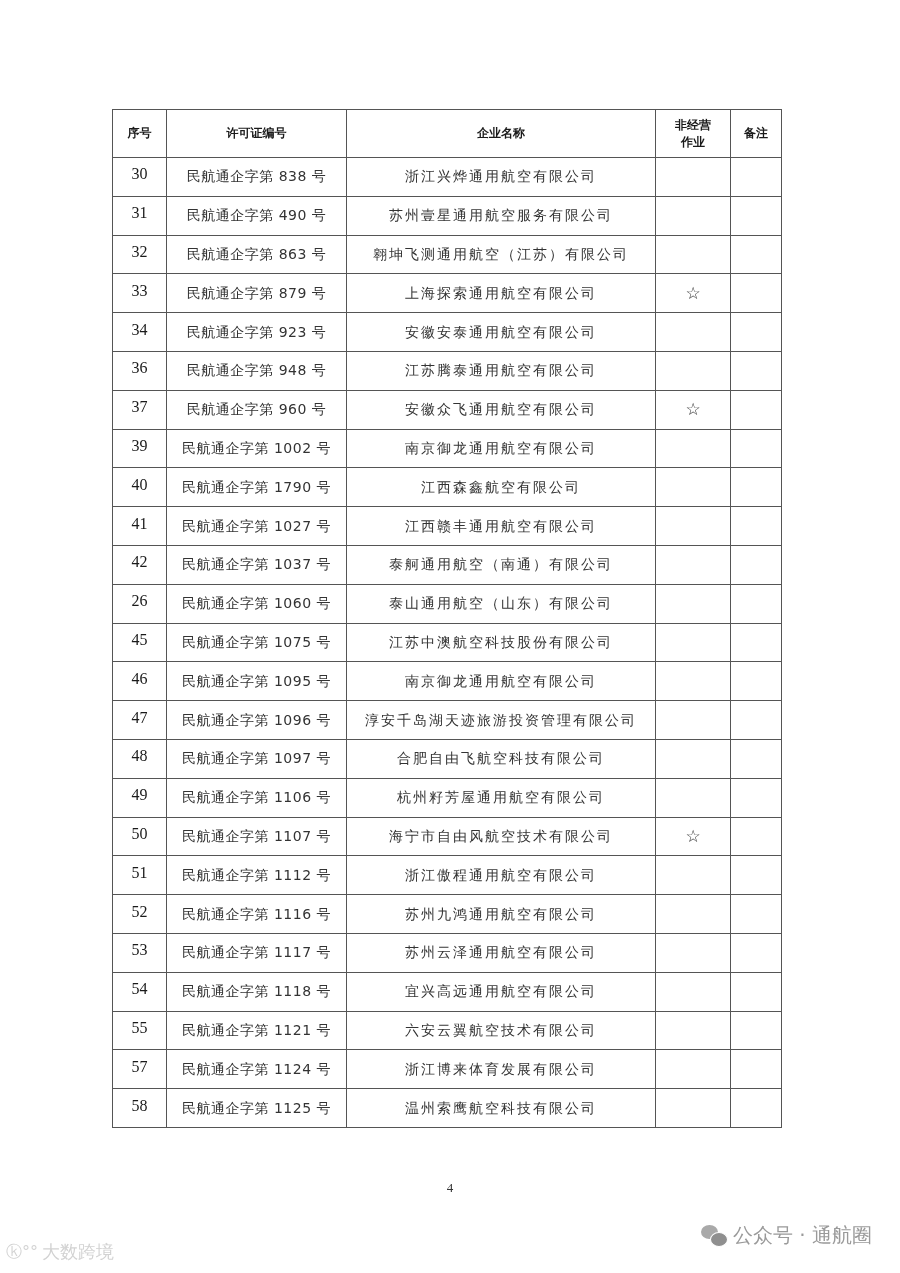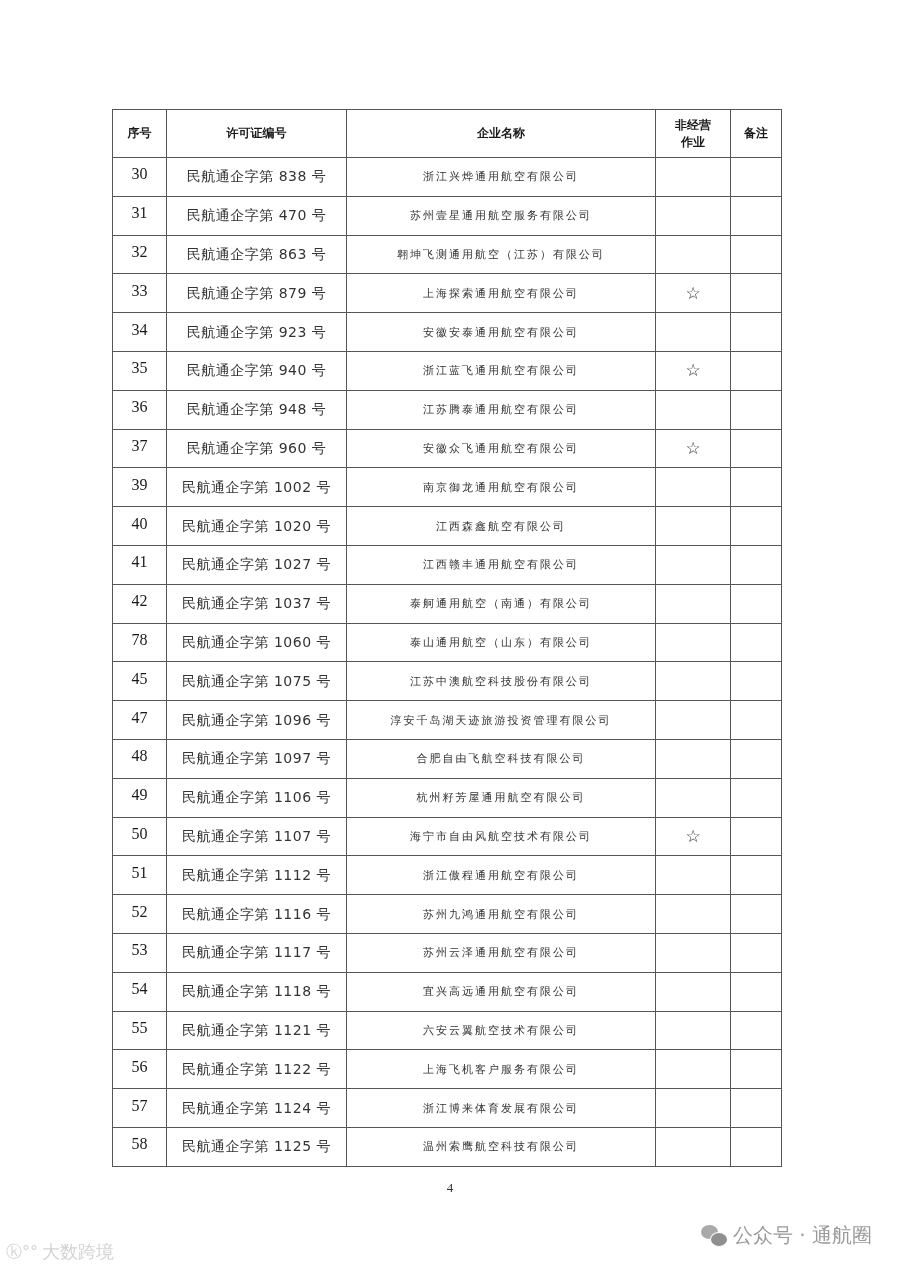--- a/index.html
+++ b/index.html
@@ -13,21 +13,21 @@
     border-collapse: collapse; table-layout: fixed;
   }
   .tbl td, .tbl th {
     border: 1px solid #555; padding: 0; text-align: center; vertical-align: middle;
     font-weight: normal; font-size: 15px; line-height: 17px; white-space: nowrap; overflow: hidden;
   }
   .tbl th { height: 47px; font-weight: bold; font-size: 12px; font-family: "DejaVu Sans", sans-serif; }
   .tbl td { height: 31.8px; }
   .tbl td.num { font-family: "Liberation Serif", serif; font-size: 16px; padding-bottom: 6px; }
   .tbl td.lic { font-family: "DejaVu Sans", sans-serif; font-size: 14px; color: #333; letter-spacing: 0.5px; }
-  .tbl td.name { font-family: "DejaVu Sans", sans-serif; font-size: 11px; color: #333; letter-spacing: 2px; }
+  .tbl td.name { font-family: "DejaVu Sans", sans-serif; font-size: 14px; color: #333; letter-spacing: 2px; }
   .tbl td.star { font-size: 17px; color: #333; font-family: "DejaVu Sans", sans-serif; }
   .c1 { width: 54px; } .c2 { width: 180px; } .c3 { width: 309px; } .c4 { width: 75px; } .c5 { width: 51px; }
   .page-num {
     position: absolute; top: 1180px; left: 0; width: 900px; text-align: center;
     font-family: "Liberation Serif", serif; font-size: 13px; color: #333;
   }
   .wm-right {
     position: absolute; right: 28px; top: 1222px; display: flex; align-items: center; gap: 6px;
     font-family: "DejaVu Sans", sans-serif; font-size: 20px; color: #9a9a9a;
   }
@@ -66,21 +66,21 @@
   <tbody id="tbody">
       <tr>
         <td class="num">30</td>
         <td class="lic">民航通企字第 838 号</td>
         <td class="name">浙江兴烨通用航空有限公司</td>
         <td class="star"></td>
         <td class="note"></td>
       </tr>
       <tr>
         <td class="num">31</td>
-        <td class="lic">民航通企字第 470 号</td>
+        <td class="lic">民航通企字第 490 号</td>
         <td class="name">苏州壹星通用航空服务有限公司</td>
         <td class="star"></td>
         <td class="note"></td>
       </tr>
       <tr>
         <td class="num">32</td>
         <td class="lic">民航通企字第 863 号</td>
         <td class="name">翱坤飞测通用航空（江苏）有限公司</td>
         <td class="star"></td>
         <td class="note"></td>
@@ -93,27 +93,20 @@
         <td class="note"></td>
       </tr>
       <tr>
         <td class="num">34</td>
         <td class="lic">民航通企字第 923 号</td>
         <td class="name">安徽安泰通用航空有限公司</td>
         <td class="star"></td>
         <td class="note"></td>
       </tr>
       <tr>
-        <td class="num">35</td>
-        <td class="lic">民航通企字第 940 号</td>
-        <td class="name">浙江蓝飞通用航空有限公司</td>
-        <td class="star">☆</td>
-        <td class="note"></td>
-      </tr>
-      <tr>
         <td class="num">36</td>
         <td class="lic">民航通企字第 948 号</td>
         <td class="name">江苏腾泰通用航空有限公司</td>
         <td class="star"></td>
         <td class="note"></td>
       </tr>
       <tr>
         <td class="num">37</td>
         <td class="lic">民航通企字第 960 号</td>
         <td class="name">安徽众飞通用航空有限公司</td>
@@ -122,50 +115,57 @@
       </tr>
       <tr>
         <td class="num">39</td>
         <td class="lic">民航通企字第 1002 号</td>
         <td class="name">南京御龙通用航空有限公司</td>
         <td class="star"></td>
         <td class="note"></td>
       </tr>
       <tr>
         <td class="num">40</td>
-        <td class="lic">民航通企字第 1020 号</td>
+        <td class="lic">民航通企字第 1790 号</td>
         <td class="name">江西森鑫航空有限公司</td>
         <td class="star"></td>
         <td class="note"></td>
       </tr>
       <tr>
         <td class="num">41</td>
         <td class="lic">民航通企字第 1027 号</td>
         <td class="name">江西赣丰通用航空有限公司</td>
         <td class="star"></td>
         <td class="note"></td>
       </tr>
       <tr>
         <td class="num">42</td>
         <td class="lic">民航通企字第 1037 号</td>
         <td class="name">泰舸通用航空（南通）有限公司</td>
         <td class="star"></td>
         <td class="note"></td>
       </tr>
       <tr>
-        <td class="num">78</td>
+        <td class="num">26</td>
         <td class="lic">民航通企字第 1060 号</td>
         <td class="name">泰山通用航空（山东）有限公司</td>
         <td class="star"></td>
         <td class="note"></td>
       </tr>
       <tr>
         <td class="num">45</td>
         <td class="lic">民航通企字第 1075 号</td>
         <td class="name">江苏中澳航空科技股份有限公司</td>
+        <td class="star"></td>
+        <td class="note"></td>
+      </tr>
+      <tr>
+        <td class="num">46</td>
+        <td class="lic">民航通企字第 1095 号</td>
+        <td class="name">南京御龙通用航空有限公司</td>
         <td class="star"></td>
         <td class="note"></td>
       </tr>
       <tr>
         <td class="num">47</td>
         <td class="lic">民航通企字第 1096 号</td>
         <td class="name">淳安千岛湖天迹旅游投资管理有限公司</td>
         <td class="star"></td>
         <td class="note"></td>
       </tr>
@@ -215,27 +215,20 @@
         <td class="num">54</td>
         <td class="lic">民航通企字第 1118 号</td>
         <td class="name">宜兴高远通用航空有限公司</td>
         <td class="star"></td>
         <td class="note"></td>
       </tr>
       <tr>
         <td class="num">55</td>
         <td class="lic">民航通企字第 1121 号</td>
         <td class="name">六安云翼航空技术有限公司</td>
-        <td class="star"></td>
-        <td class="note"></td>
-      </tr>
-      <tr>
-        <td class="num">56</td>
-        <td class="lic">民航通企字第 1122 号</td>
-        <td class="name">上海飞机客户服务有限公司</td>
         <td class="star"></td>
         <td class="note"></td>
       </tr>
       <tr>
         <td class="num">57</td>
         <td class="lic">民航通企字第 1124 号</td>
         <td class="name">浙江博来体育发展有限公司</td>
         <td class="star"></td>
         <td class="note"></td>
       </tr>

